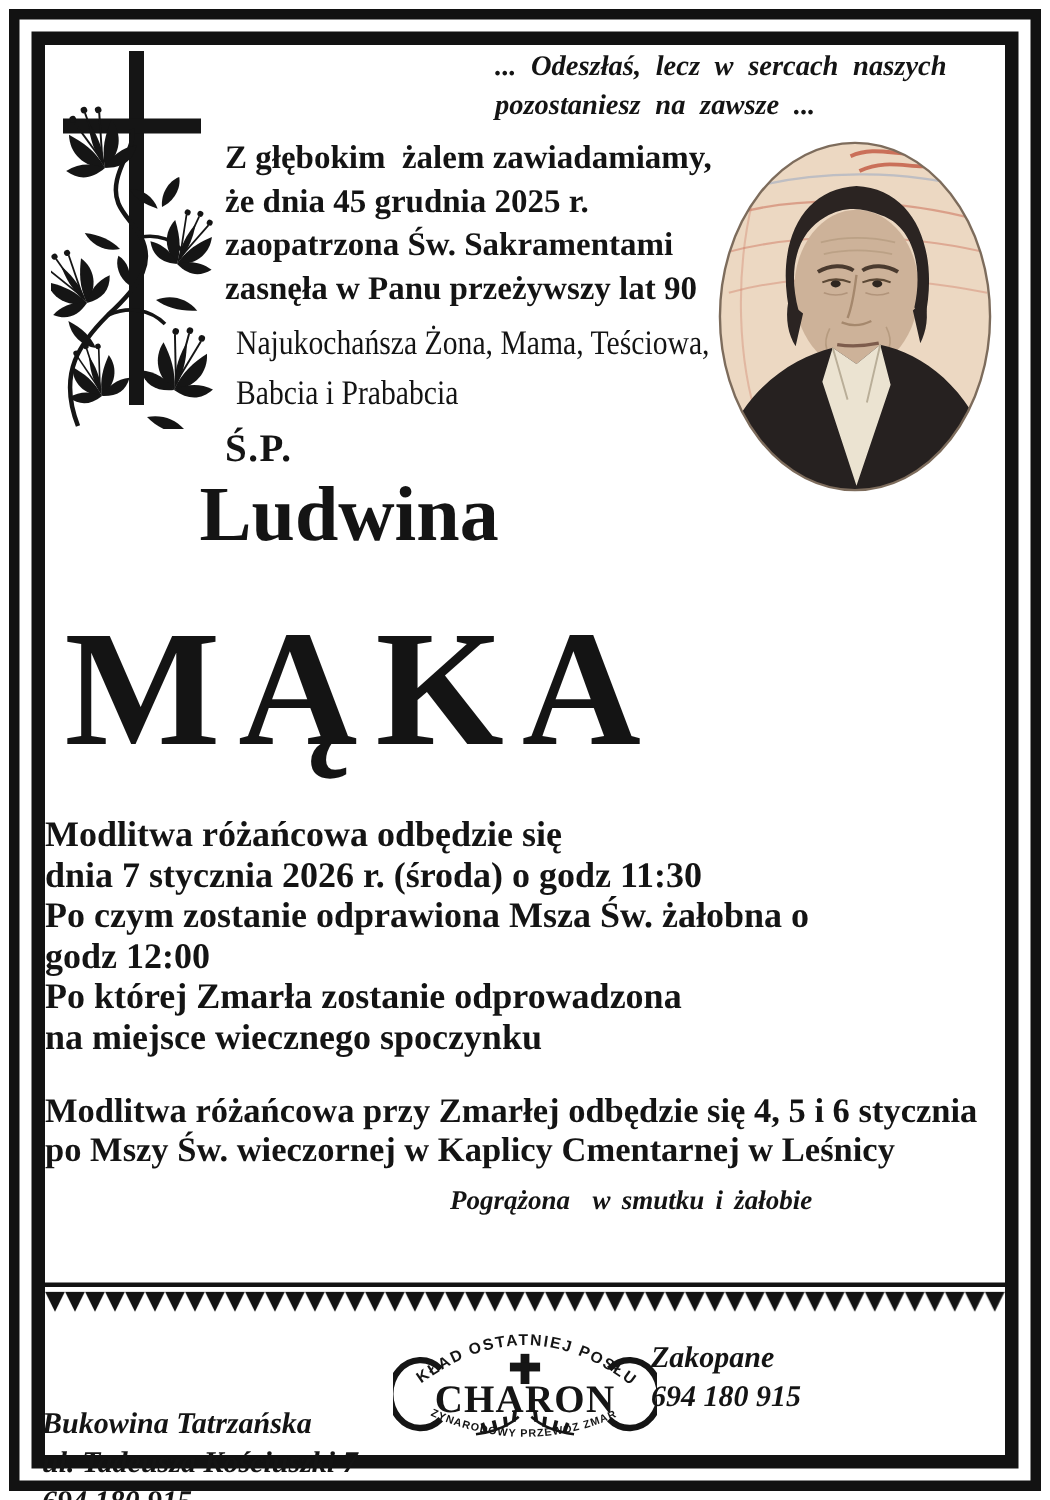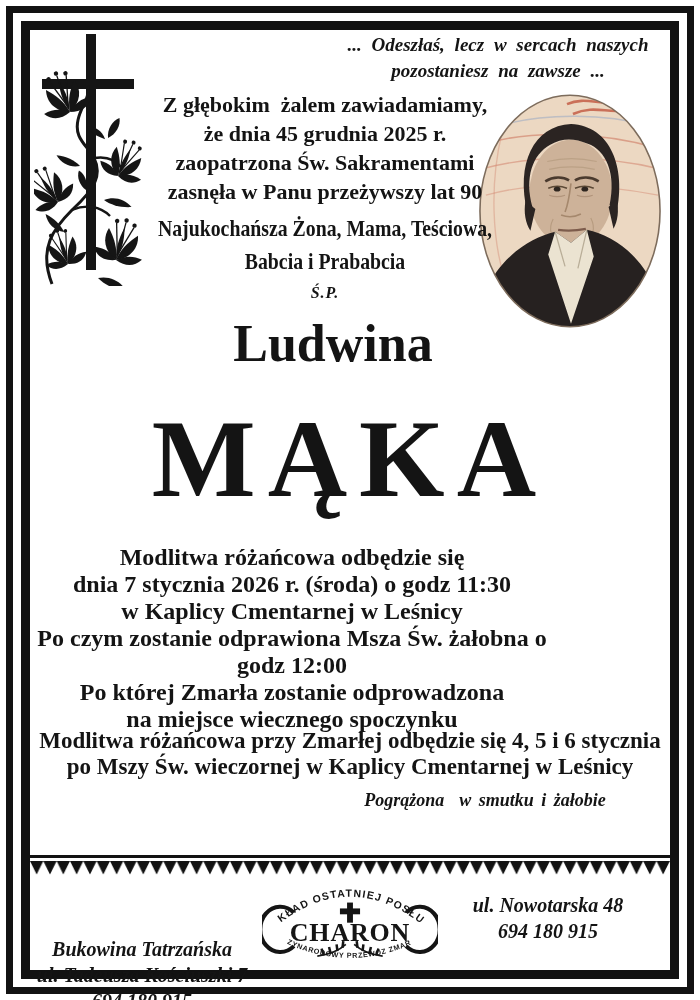--- a/index.html
+++ b/index.html
@@ -1,31 +1,31 @@
 <!DOCTYPE html>
 <html><head>
 <meta charset="utf-8">
 <style>
   html,body{margin:0;padding:0;background:#888;}
   .page{position:relative;width:700px;height:1000px;background:#ffffff;margin:0 auto;overflow:hidden;
         font-family:"Liberation Serif","DejaVu Serif",serif;color:#141414;}
   .outer-border{position:absolute;inset:6px;border:7px solid #121212;pointer-events:none;}
   .inner-frame{position:absolute;inset:21px;border:9px solid #121212;pointer-events:none;}
   .abs{position:absolute;}
-  .ctr{text-align:center;}
+  .ctr{text-align:left;}
   .b{font-weight:bold;}
   .i{font-style:italic;}
   .pre{white-space:pre-wrap;}
   .quote{left:330px;top:32px;width:336px;font-size:19px;line-height:1.35;word-spacing:5px;}
   .announcement{left:150px;top:90px;width:350px;font-size:22px;line-height:29px;}
-  .relations{left:130px;top:212px;width:390px;font-size:23px;line-height:33px;font-weight:bold;}
+  .relations{left:130px;top:212px;width:390px;font-size:23px;line-height:33px;font-weight:normal;}
   .relations .cond{display:block;transform:scaleX(0.86);transform-origin:50% 50%;}
-  .sp{left:150px;top:284px;width:350px;font-size:16px;letter-spacing:1px;font-style:italic;}
+  .sp{left:150px;top:284px;width:350px;font-size:26px;letter-spacing:1px;}
   .firstname{left:133px;top:318px;width:400px;font-size:52px;line-height:1;}
-  .lastname{left:30px;top:404px;width:640px;font-size:110px;line-height:1;letter-spacing:12px;}
+  .lastname{left:30px;top:404px;width:640px;font-size:110px;line-height:1;letter-spacing:12px;padding-left:13px;}
   .service{left:30px;top:544px;width:524px;font-size:24px;line-height:27px;}
   .rosary{left:30px;top:728px;width:640px;font-size:23px;line-height:26px;}
   .mourning1{left:300px;top:790px;width:370px;font-size:18px;word-spacing:3px;}
   .signature{left:380px;top:818px;width:280px;font-size:31px;}
   .divider{left:30px;top:855px;width:640px;height:3px;background:#121212;}
   .zigzag{left:30px;top:861px;}
   .fcol{top:892px;width:228px;font-size:20px;line-height:26px;}
   .fleft{left:28px;margin-top:44px;}
   .fright{left:434px;}
   .logo{left:262px;top:874px;}
@@ -129,21 +129,20 @@
   </div>
 
   <div class="abs ctr b sp">Ś.P.</div>
 
   <div class="abs ctr b firstname">Ludwina</div>
   <div class="abs ctr b lastname">MĄKA</div>
 
   <div class="abs ctr b service">
     <div class="pre">Modlitwa różańcowa odbędzie się</div>
     <div class="pre">dnia 7 stycznia 2026 r. (środa) o godz 11:30</div>
-    <div class="pre">w Kaplicy Cmentarnej w Leśnicy</div>
     <div class="pre">Po czym zostanie odprawiona Msza Św. żałobna o godz 12:00</div>
     <div class="pre">Po której Zmarła zostanie odprowadzona</div>
     <div class="pre">na miejsce wiecznego spoczynku</div>
   </div>
 
   <div class="abs ctr b rosary">
     <div class="pre">Modlitwa różańcowa przy Zmarłej odbędzie się 4, 5 i 6 stycznia</div>
     <div class="pre">po Mszy Św. wieczornej w Kaplicy Cmentarnej w Leśnicy</div>
   </div>
 
@@ -183,16 +182,16 @@
       <path d="M74,97 l-3,-8 M82,95 l-2,-8 M90,92 l-1,-8 M96,88 l1,-8" stroke-width="3"></path>
       <path d="M 144,98 Q 122,95 110,84" stroke-width="2"></path>
       <path d="M136,97 l3,-8 M128,95 l2,-8 M120,92 l1,-8 M114,88 l-1,-8" stroke-width="3"></path>
     </g>
     <text font-size="8.6" font-weight="bold" letter-spacing="0.8" fill="#151515" font-family="Liberation Sans, sans-serif">
       <textPath href="#arcBot" startOffset="50%" text-anchor="middle">MIĘDZYNARODOWY PRZEWÓZ ZMARŁYCH</textPath>
     </text>
   </svg>
 
   <div class="abs ctr b i fcol fright">
-    <div>ul. Nowotarska 48</div>
+    <div>Zakopane</div>
     <div>694 180 915</div>
   </div>
 </div>
 
 </body></html>

